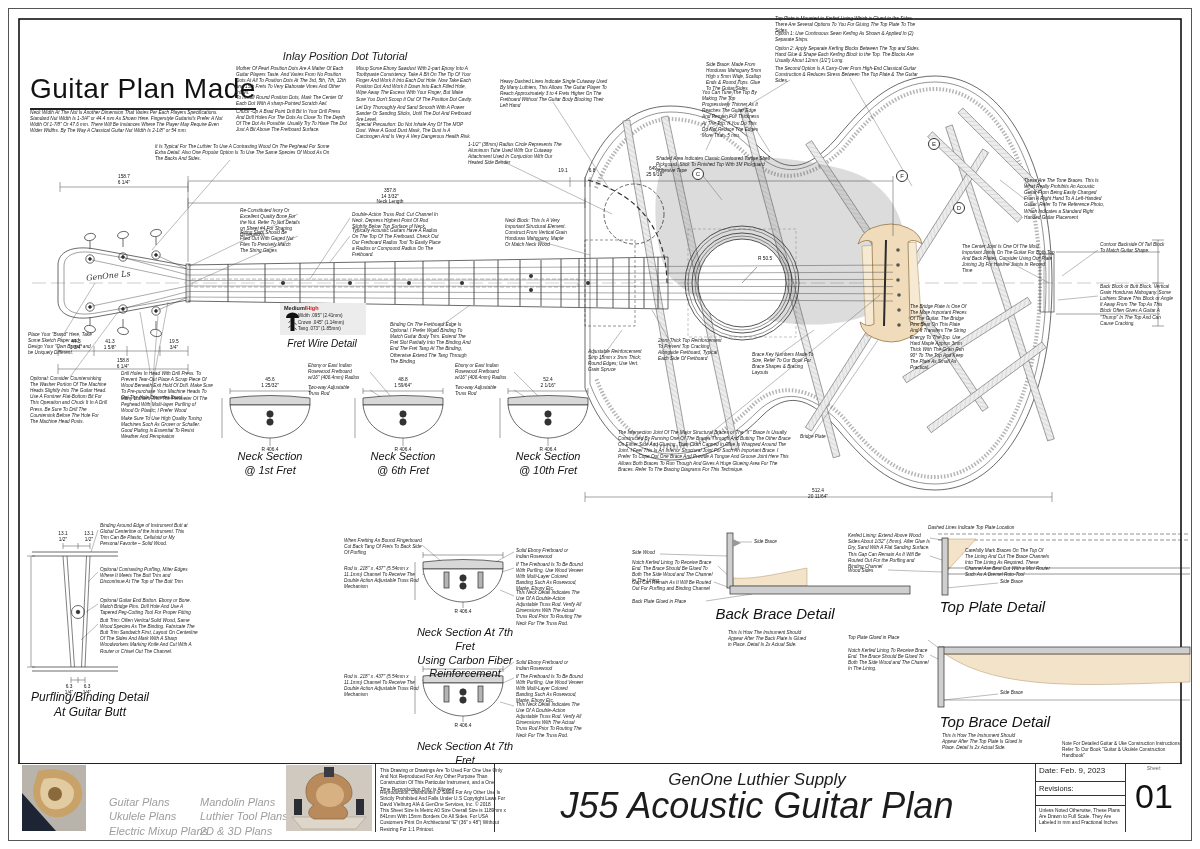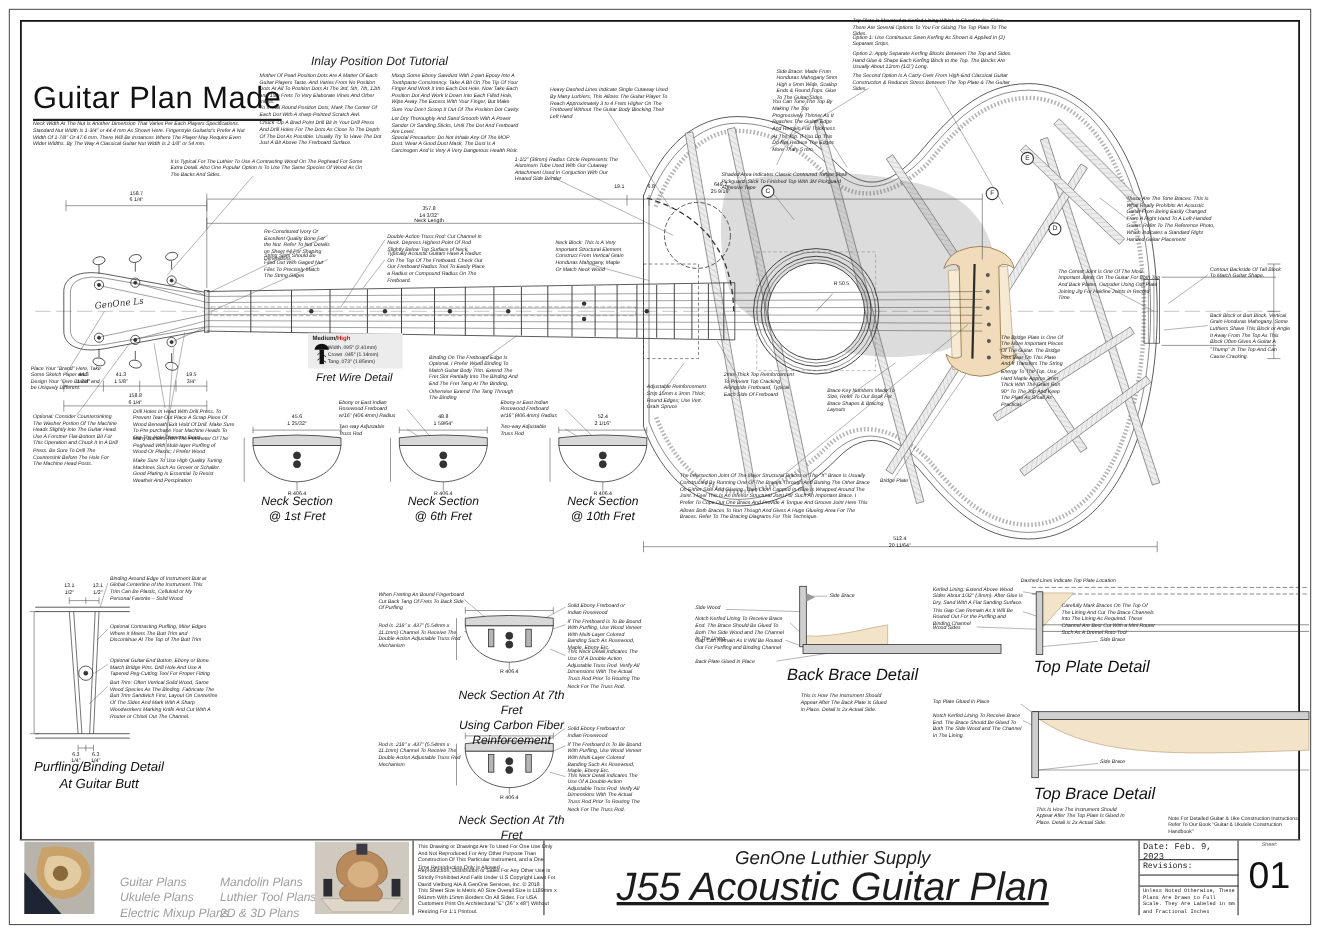--- a/index.html
+++ b/index.html
@@ -23,22 +23,22 @@
   .fw-grade{position:absolute;left:284px;top:306px;font:bold 5.5px/1 "Liberation Sans",sans-serif;}
   .fw-grade .hi{color:#cc1111;}
   .fw-specs{position:absolute;left:298px;top:313px;width:64px;font:normal 4.6px/1.45 "Liberation Sans",sans-serif;white-space:pre-line;}
   
   .tb{position:absolute;left:18px;top:763px;width:1164px;height:68px;border-top:1.5px solid #222;background:#fff;}
   .tb .cell{position:absolute;top:0;height:68px;border-left:1px solid #333;box-sizing:border-box;}
   .tb-company{position:absolute;left:73px;top:4px;width:215px;font:italic 21px/1 "Liberation Sans",sans-serif;color:#8f8f8f;}
   .tb-plans{position:absolute;top:31px;font:italic 11px/1.3 "Liberation Sans",sans-serif;color:#9e9e9e;}
   .legal{position:absolute;left:4px;width:126px;font:normal 4.8px/1.3 "Liberation Sans",sans-serif;color:#222;}
   .tb-brand{position:absolute;left:0;top:7px;width:100%;text-align:center;font:italic 17px/1 "Liberation Sans",sans-serif;}
-  .tb-title{position:absolute;left:0;top:24px;width:100%;text-align:center;font:italic 36px/1 "Liberation Sans",sans-serif;text-decoration:underline;}
-  .tb-row{position:absolute;left:0;width:90px;border-bottom:1px solid #333;box-sizing:border-box;padding:2px 3px;font-family:Liberation Mono, monospace;}
+  .tb-title{position:absolute;left:0;top:24px;width:100%;text-align:center;font:italic 36px/1 "Liberation Sans",sans-serif;}
+  .tb-row{position:absolute;left:0;width:90px;border-bottom:1px solid #333;box-sizing:border-box;padding:2px 3px;}
   .sheet-label{position:absolute;left:0;top:2px;width:100%;text-align:center;font:italic 5px/1 "Liberation Sans",sans-serif;color:#666;}
   .sheet-no{position:absolute;left:0;top:12px;width:100%;text-align:center;font:normal 34px/1.2 "Liberation Sans",sans-serif;color:#111;}
 </style>
 </head>
 <body>
 
 <div id="sheet">
 
 <svg class="lw" width="1200" height="849" viewBox="0 0 1200 849">
   <defs>

